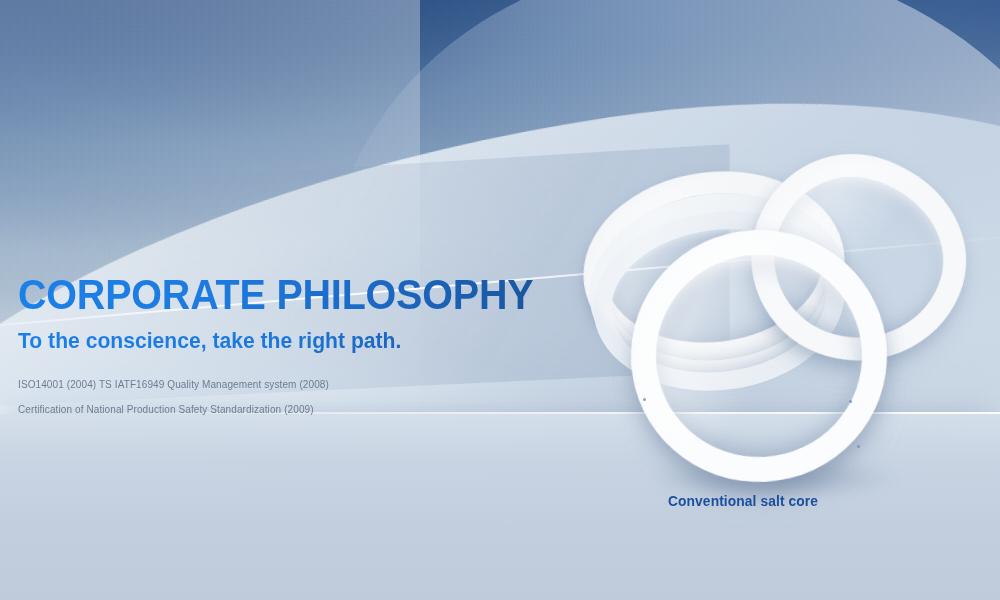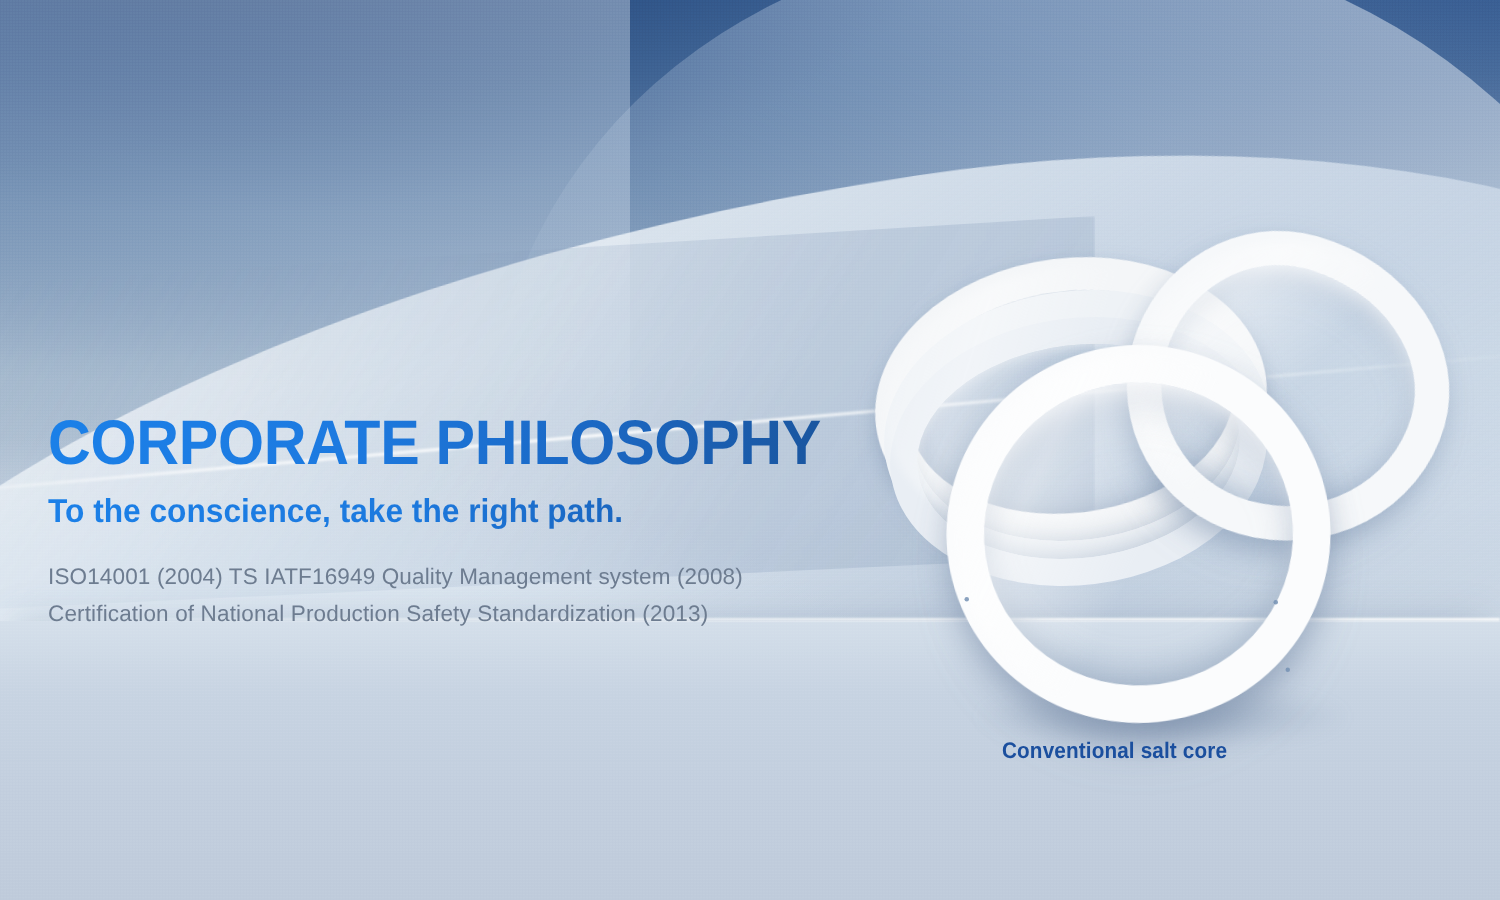--- a/index.html
+++ b/index.html
@@ -175,21 +175,21 @@
     opacity: 0.06;
     background-image:
       repeating-linear-gradient(0deg,   rgba(0,0,0,0.5) 0 1px, rgba(255,255,255,0) 1px 2px),
       repeating-linear-gradient(90deg,  rgba(0,0,0,0.5) 0 1px, rgba(255,255,255,0) 1px 2px);
     mix-blend-mode: overlay;
   }
 
   
   .text-block {
     position: absolute;
-    left: 32px;
+    left: 18px;
     top: 272px;
     width: 620px;
   }
   .headline {
     margin: 0;
     font-size: 42px;
     line-height: 46px;
     font-weight: 700;
     letter-spacing: -0.2px;
     font-family: "Liberation Sans Narrow", "Liberation Sans", sans-serif;
@@ -216,21 +216,21 @@
     white-space: nowrap;
     transform: scaleX(0.96);
     transform-origin: left center;
   }
   .cert-list {
     margin: 18px 0 0 0;
     padding: 0;
     list-style: none;
   }
   .cert-line {
-    font-size: 15px;
+    font-size: 10px;
     line-height: 25px;
     color: #6d7c90;
     white-space: nowrap;
     font-family: "Liberation Sans Narrow", "Liberation Sans", sans-serif;
     letter-spacing: 0.1px;
   }
 
   
   .rings {
     position: absolute;
@@ -414,19 +414,19 @@
     <div class="pinhole" style="left:282px; top:295px;"></div>
   </div>
 
   <div class="text-block">
     <h1 class="headline">CORPORATE PHILOSOPHY</h1>
 
     <p class="subhead">To the conscience, take the right path.</p>
 
     <ul class="cert-list">
       <li class="cert-line">ISO14001 (2004)  TS IATF16949 Quality Management system (2008)</li>
-      <li class="cert-line">Certification of National Production Safety Standardization (2013)</li>
+      <li class="cert-line">Certification of National Production Safety Standardization (2009)</li>
     </ul>
   </div>
 
   <div class="caption">Conventional salt core</div>
 
 </div>
 
 </body></html>

